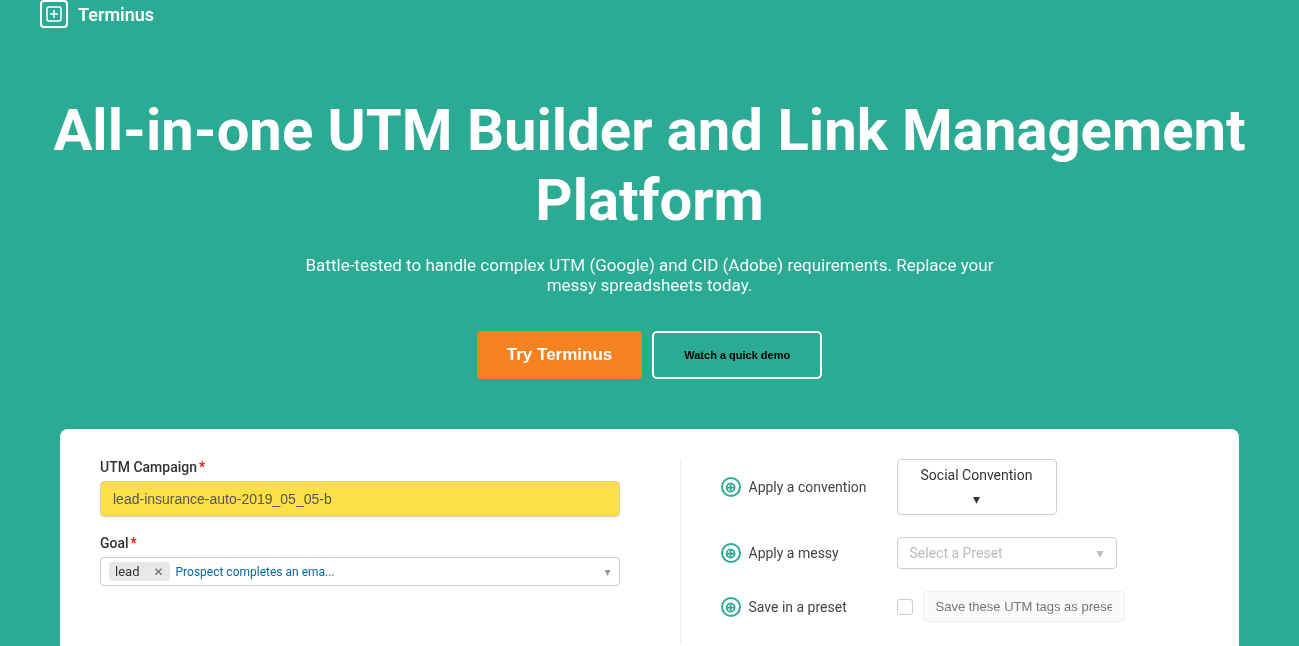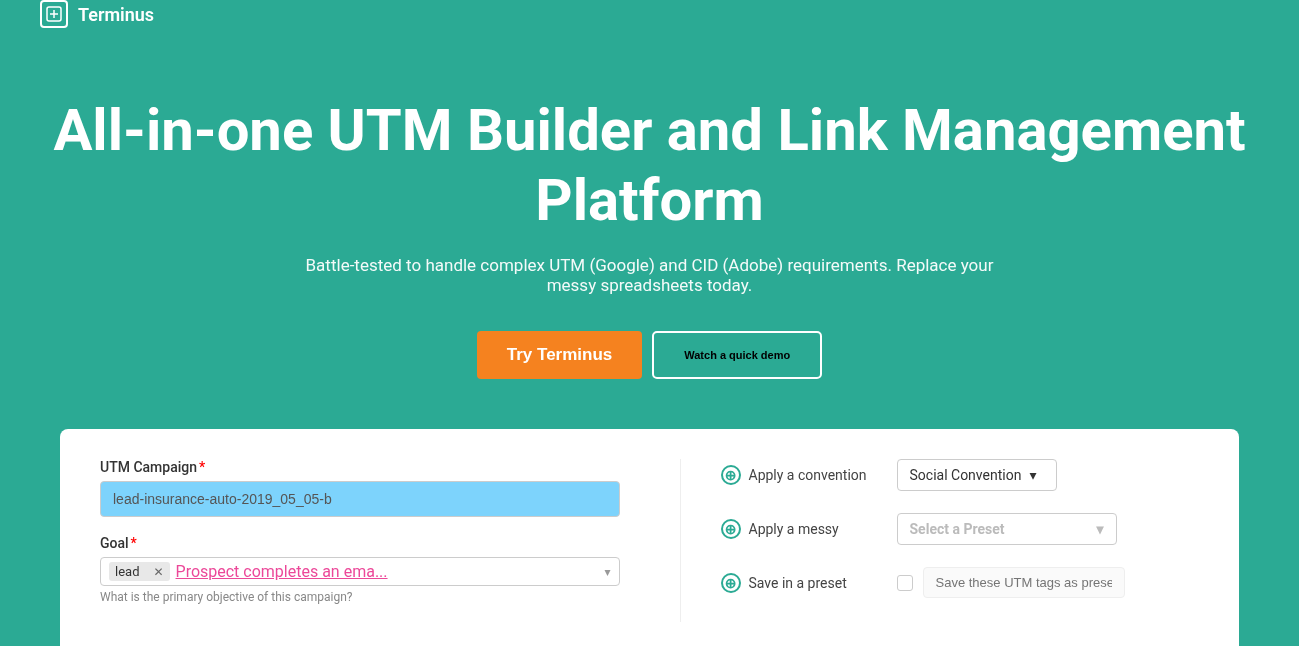--- a/index.html
+++ b/index.html
@@ -121,21 +121,21 @@
       color: red;
       margin-left: 2px;
     }
     .form-input {
       width: 100%;
       padding: 9px 12px;
       border: 1px solid #ccc;
       border-radius: 4px;
       font-size: 14px;
       color: #444;
-      background: #7dd3fc;
+      background: #fde047;
     }
     .tag-input {
       display: flex;
       align-items: center;
       border: 1px solid #ccc;
       border-radius: 4px;
       padding: 4px 8px;
       background: white;
       gap: 6px;
     }
@@ -151,24 +151,23 @@
     }
     .tag-x {
       cursor: pointer;
       font-size: 12px;
       color: #666;
     }
     .tag-input-text {
       flex: 1;
       border: none;
       outline: none;
-      font-size: 16px;
-      color: #ec4899;
+      font-size: 12px;
+      color: #0369a1;
       background: transparent;
-      text-decoration: underline;
     }
     .tag-chevron {
       color: #999;
       font-size: 12px;
       cursor: pointer;
     }
     .form-hint {
       font-size: 12px;
       color: #888;
       margin-top: 4px;
@@ -211,35 +210,35 @@
       align-items: center;
       border: 1px solid #ccc;
       border-radius: 4px;
       padding: 7px 12px;
       background: white;
       font-size: 14px;
       color: #333;
       gap: 8px;
       cursor: pointer;
       min-width: 160px;
+      flex-direction: column;
     }
     .preset-select {
       display: flex;
       align-items: center;
       border: 1px solid #ccc;
       border-radius: 4px;
       padding: 7px 12px;
       background: white;
       font-size: 14px;
       color: #bbb;
       gap: 8px;
       cursor: pointer;
       min-width: 220px;
       justify-content: space-between;
-      font-weight: bold;
     }
     .save-preset-row {
       display: flex;
       align-items: center;
       gap: 10px;
     }
     .save-checkbox {
       width: 16px;
       height: 16px;
       border: 1px solid #ccc;
@@ -300,21 +299,20 @@
         <span>Goal</span><span class="required-star">*</span>
       </label>
       <div class="tag-input">
         <div class="tag">
           <span>lead</span>
           <span class="tag-x">✕</span>
         </div>
         <span class="tag-input-text">Prospect completes an ema...</span>
         <span class="tag-chevron">▾</span>
       </div>
-      <p class="form-hint">What is the primary objective of this campaign?</p>
     </div>
 
   </div>
 
   <div class="form-right">
 
     <div class="right-row">
       <div class="right-row-label">
         <div class="circle-plus">⊕</div>
         <span>Apply a convention</span>

